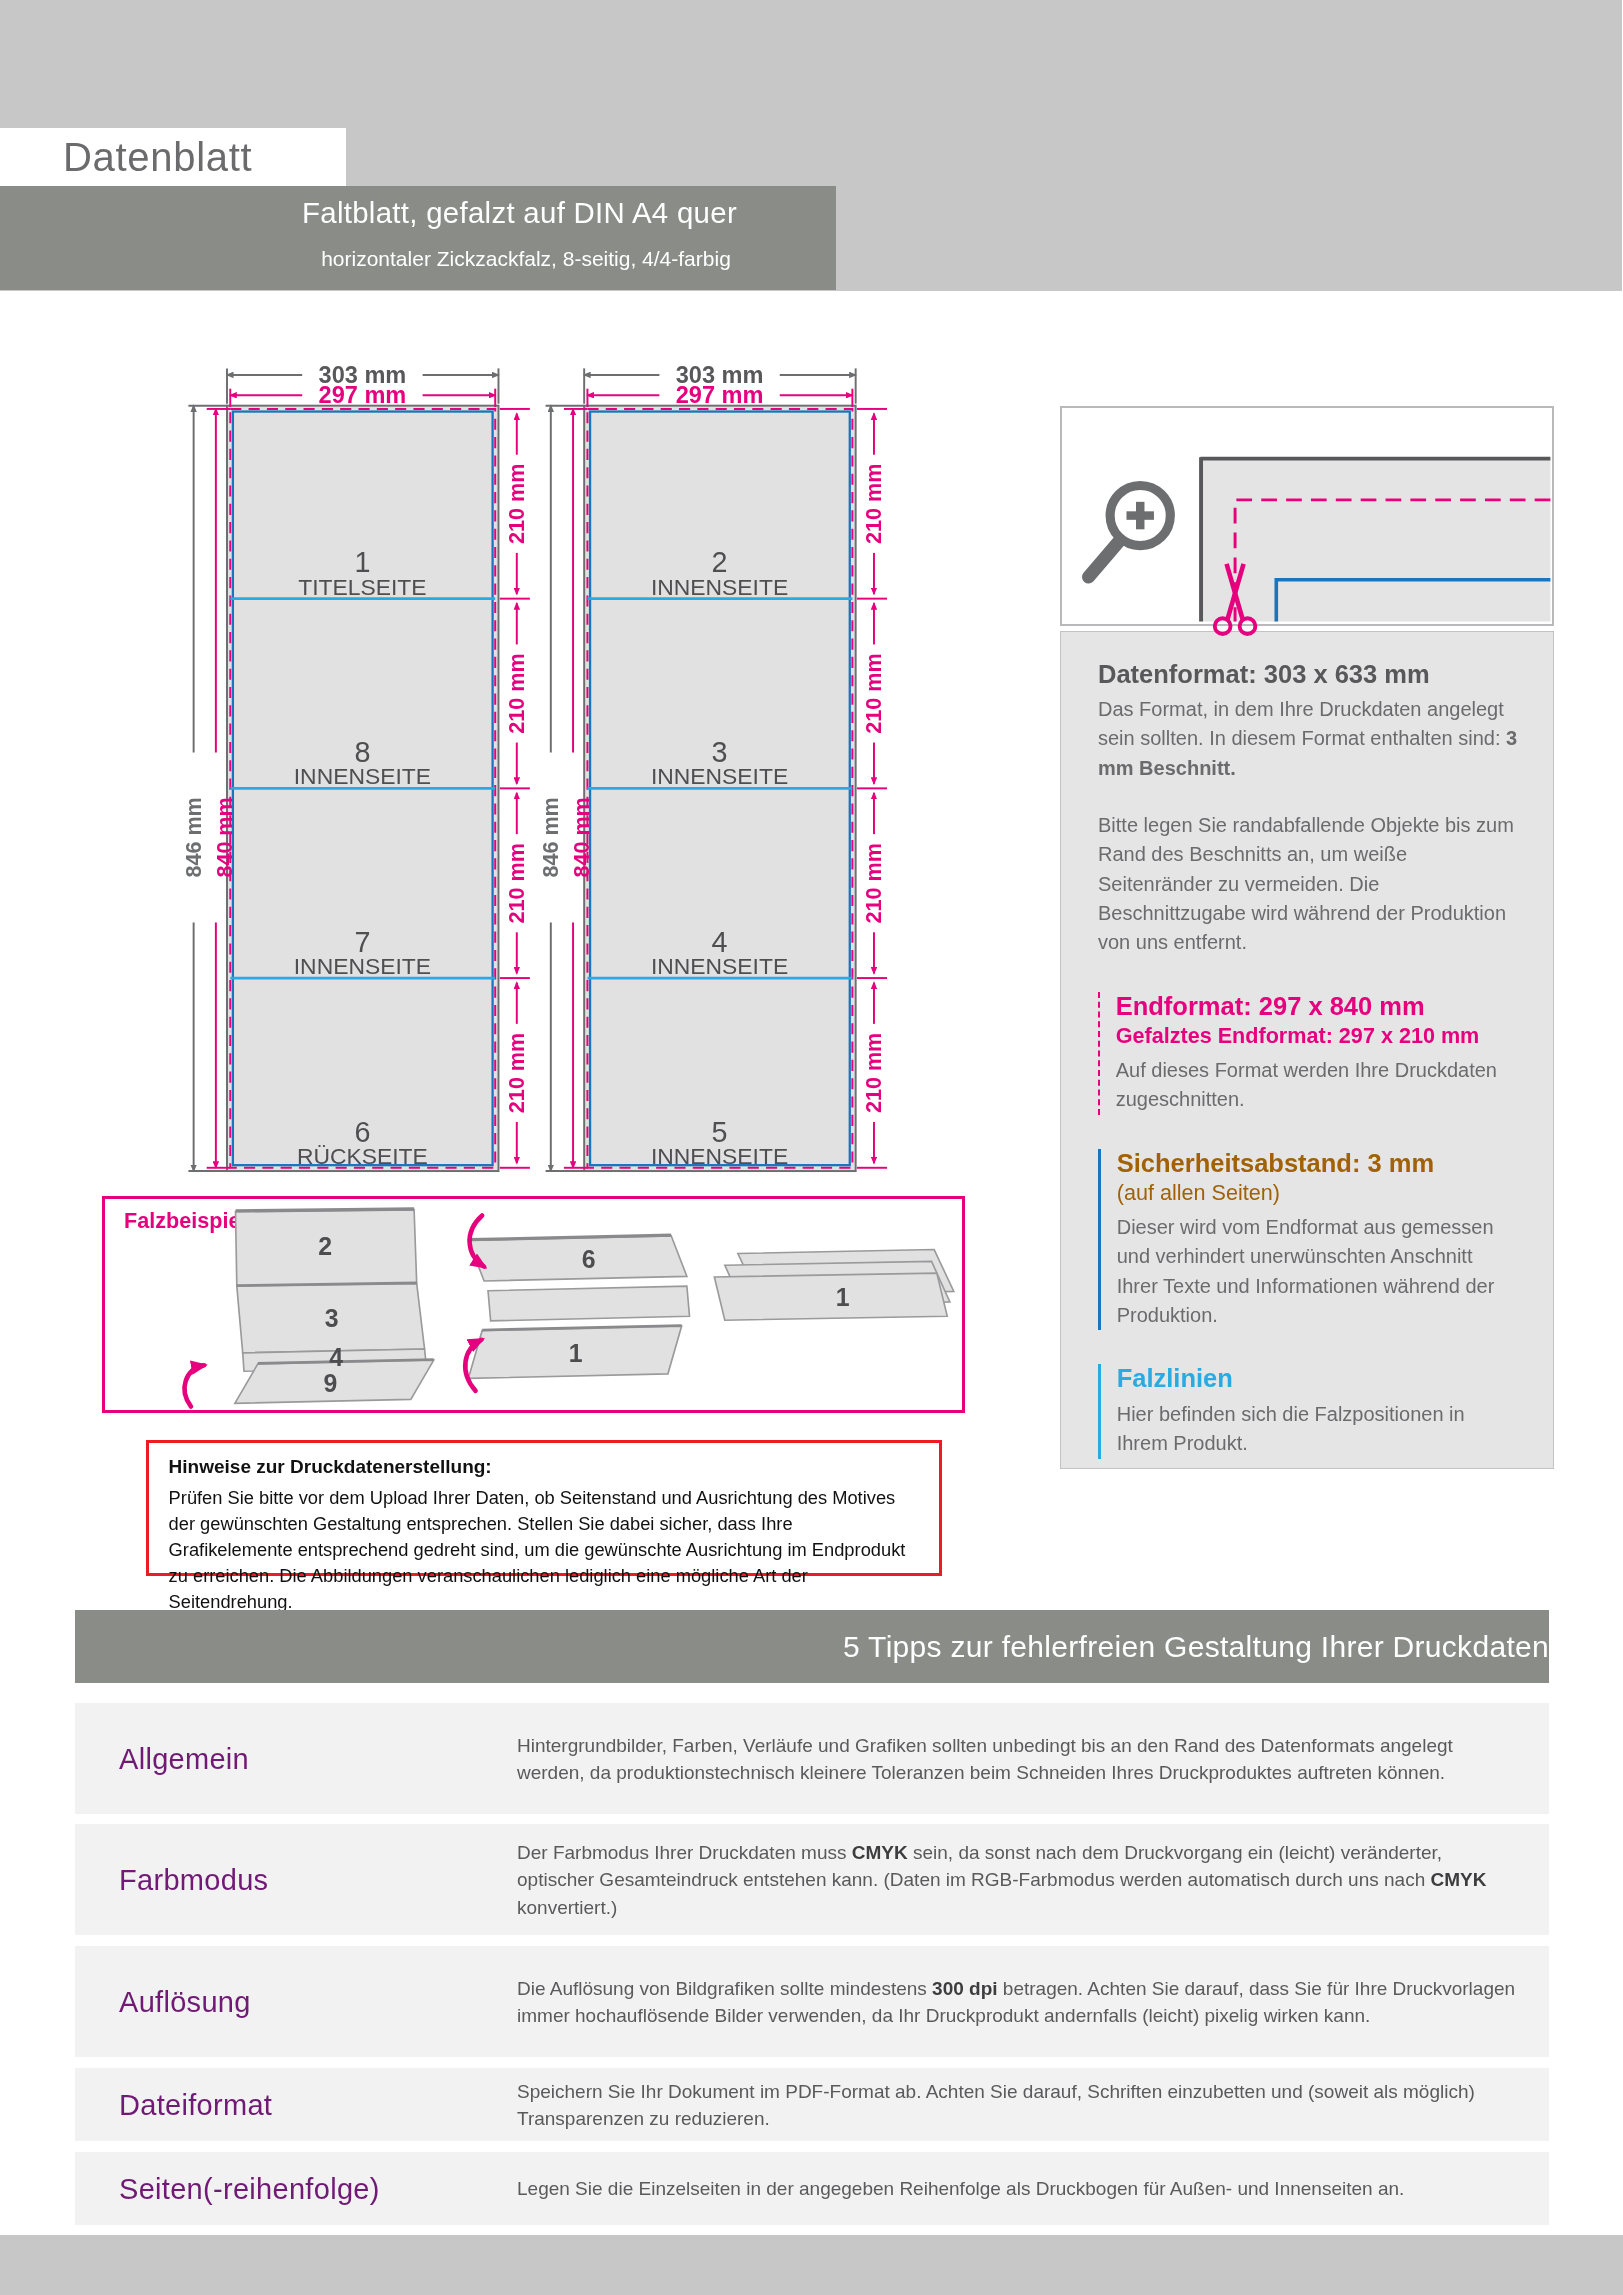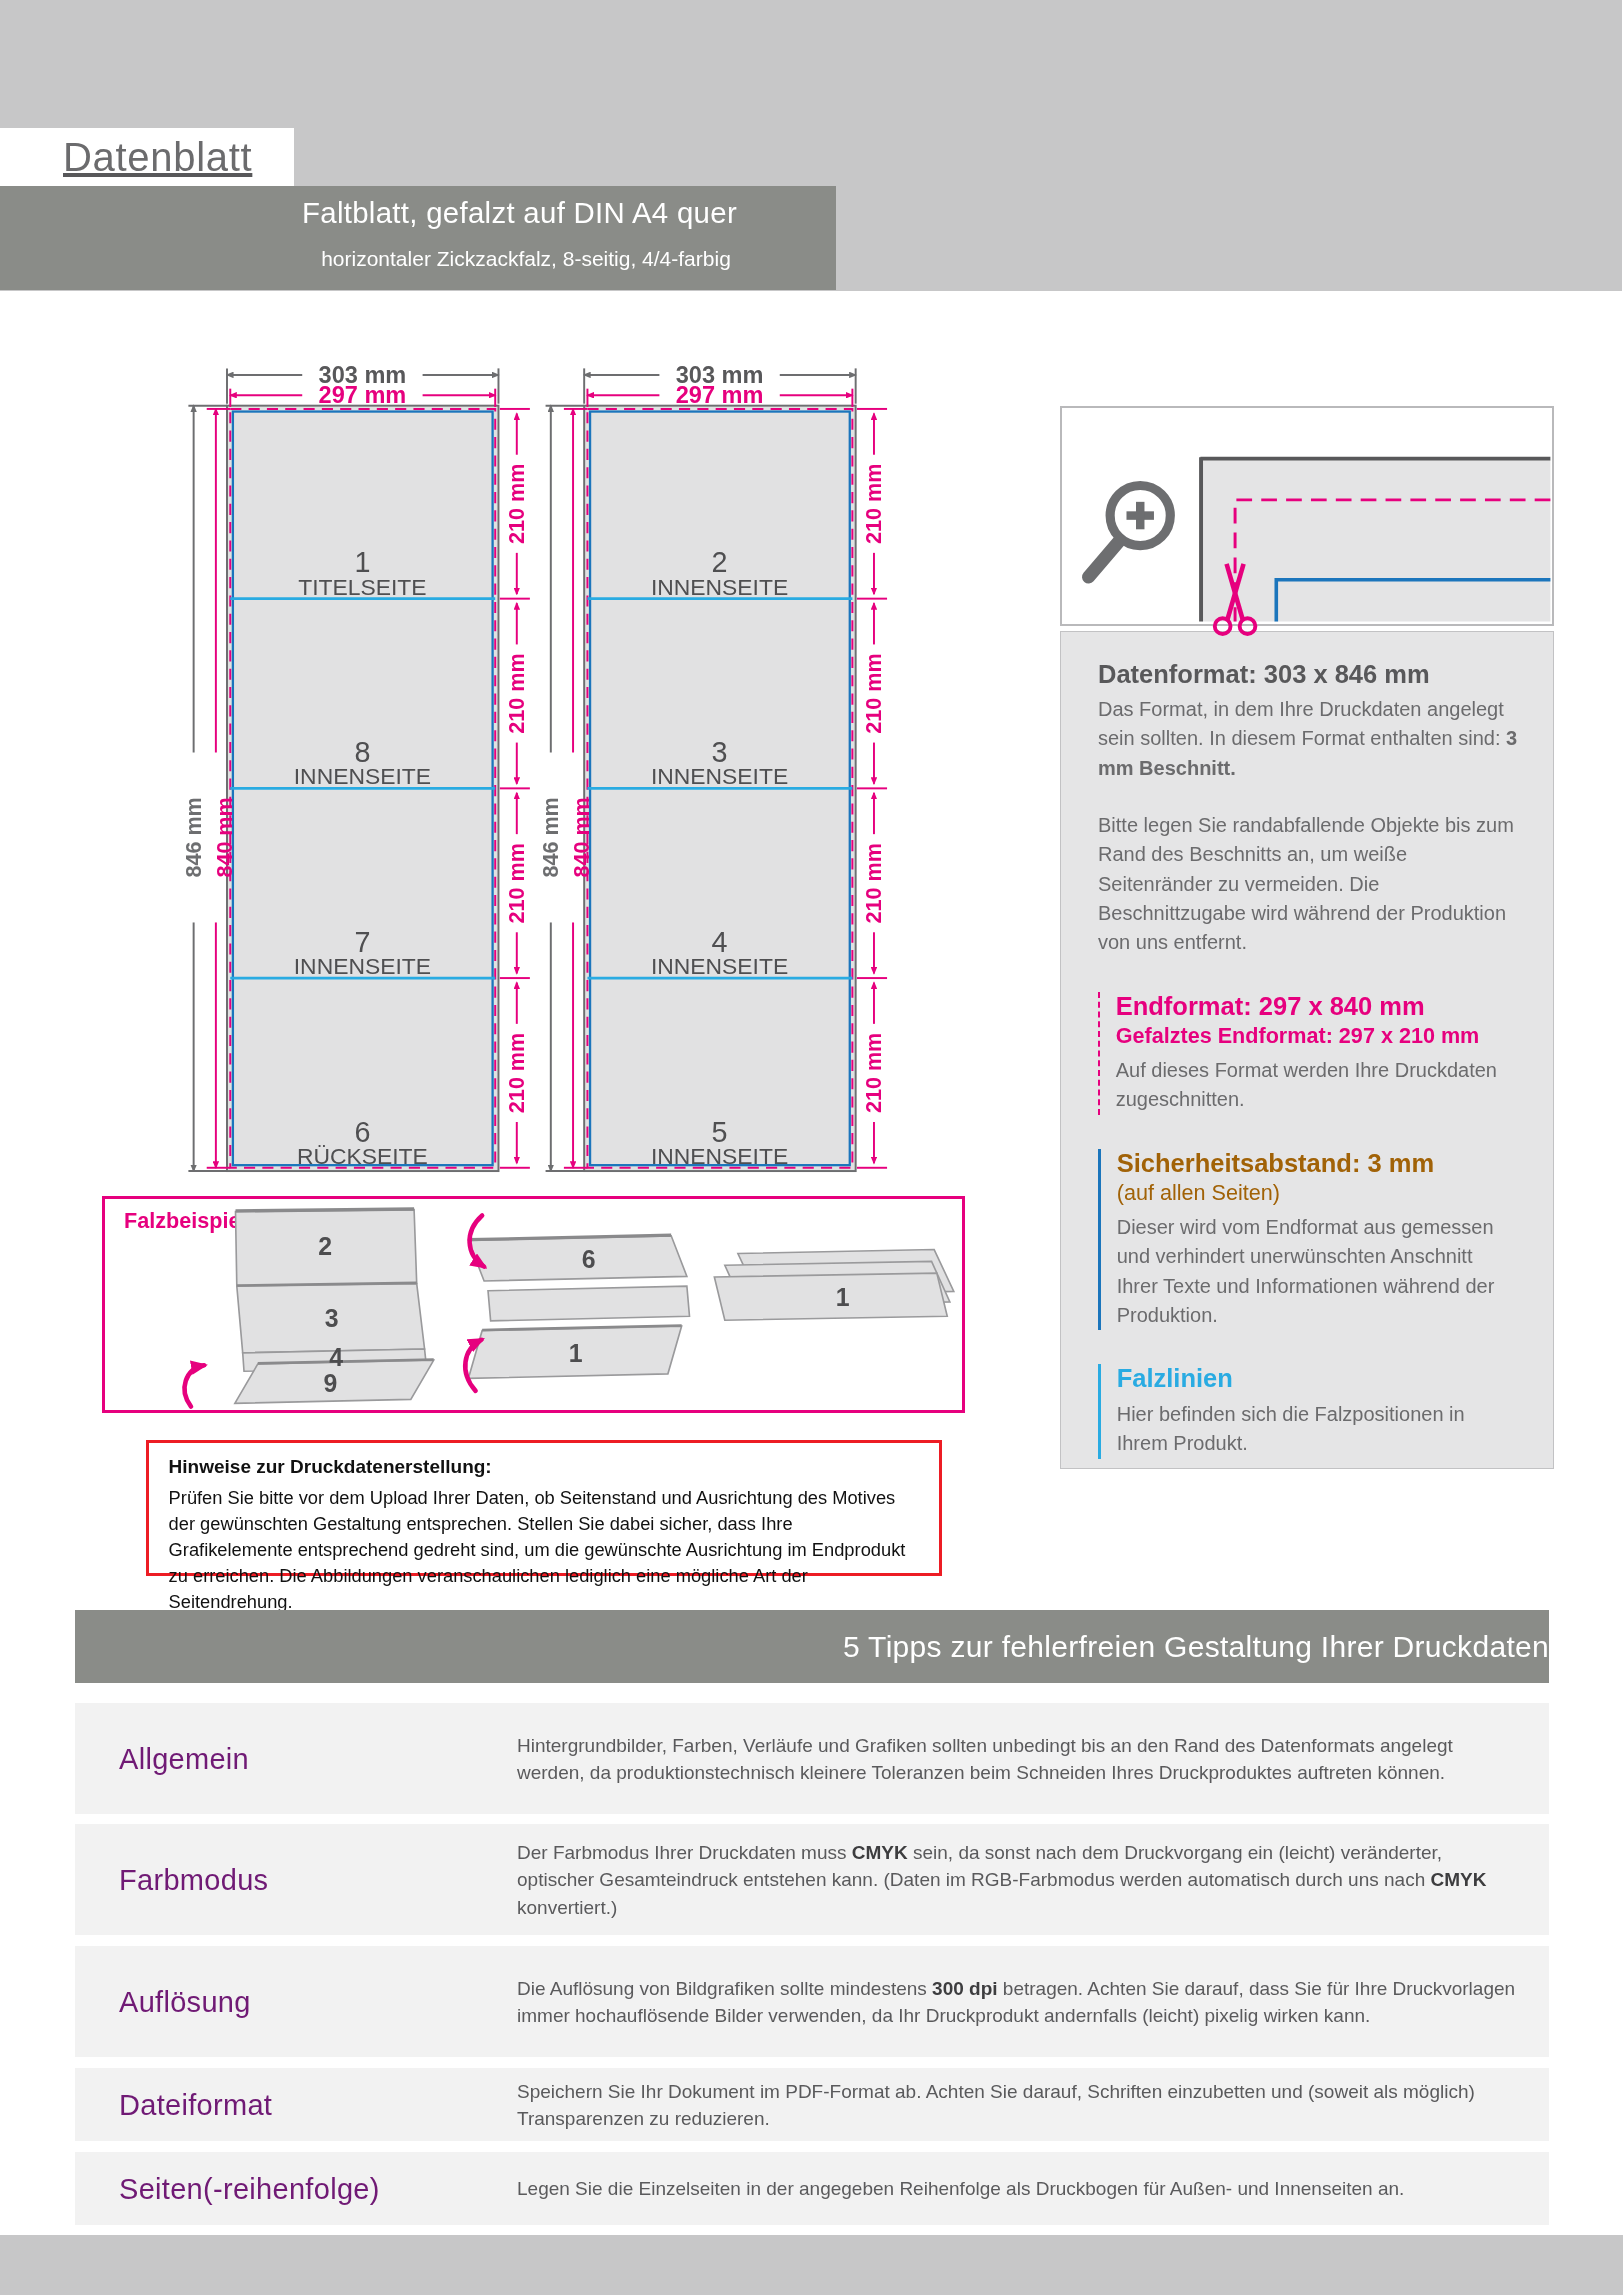--- a/index.html
+++ b/index.html
@@ -5,21 +5,21 @@
   html,body{margin:0;padding:0;}
   body{
     width:1623px;height:2295px;position:relative;background:#ffffff;
     font-family:"Liberation Sans", sans-serif;color:#58585a;
     overflow:hidden;
   }
   .abs{position:absolute;}
   
   .band-light{left:0;top:0;width:1622px;height:291px;background:#c7c7c8;}
   .band-dark{left:0;top:186px;width:836px;height:104px;background:#8a8c88;}
-  .title-box{left:0;top:128px;width:294px;height:58px;background:#ffffff;text-decoration:underline;}
+  .title-box{left:0;top:128px;width:346px;height:58px;background:#ffffff;}
   .title-box span{display:block;padding-left:63px;line-height:58px;font-size:40px;color:#6b6b6d;letter-spacing:0.7px;}
   .band-title{left:0;top:196px;width:836px;text-align:center;padding-left:203px;box-sizing:border-box;
     color:#ffffff;font-size:29.4px;letter-spacing:0.3px;}
   .band-subtitle{left:0;top:247px;width:836px;text-align:center;padding-left:216px;box-sizing:border-box;
     color:#ffffff;font-size:21px;}
   
   .falz-box{left:102px;top:1196px;width:857px;height:211px;background:#ffffff;border:3.3px solid #e6007e;}
   .falz-label{left:124px;top:1208px;font-size:21.6px;font-weight:bold;color:#e6007e;}
   
   .hinweis{left:146px;top:1440px;width:796px;height:136px;box-sizing:border-box;background:#ffffff;
@@ -75,21 +75,21 @@
 <div class="abs falz-label">Falzbeispiel</div>
 
 <div class="abs hinweis">
   <div class="h">Hinweise zur Druckdatenerstellung:</div>
   <div class="b">Prüfen Sie bitte vor dem Upload Ihrer Daten, ob Seitenstand und Ausrichtung des Motives der gewünschten Gestaltung entsprechen. Stellen Sie dabei sicher, dass Ihre Grafikelemente entsprechend gedreht sind, um die gewünschte Ausrichtung im Endprodukt zu erreichen. Die Abbildungen veranschaulichen lediglich eine mögliche Art der Seitendrehung.</div>
 </div>
 
 <div class="abs illus-box"></div>
 <div class="abs side-panel">
   <div>
-    <h3>Datenformat: 303 x 846 mm</h3>
+    <h3>Datenformat: 303 x 633 mm</h3>
     <p><span>Das Format, in dem Ihre Druckdaten angelegt sein sollten. In diesem Format enthalten sind: </span><b>3 mm Beschnitt.</b></p>
     <p style="margin-top:27.5px">Bitte legen Sie randabfallende Objekte bis zum Rand des Beschnitts an, um weiße Seitenränder zu vermeiden. Die Beschnittzugabe wird während der Produktion von uns entfernt.</p>
   </div>
   <div class="blk blk-end">
     <h3>Endformat: 297 x 840 mm</h3>
     <span class="sub">Gefalztes Endformat: 297 x 210 mm</span>
     <p>Auf dieses Format werden Ihre Druckdaten zugeschnitten.</p>
   </div>
   <div class="blk blk-sich">
     <h3>Sicherheitsabstand: 3 mm</h3>

